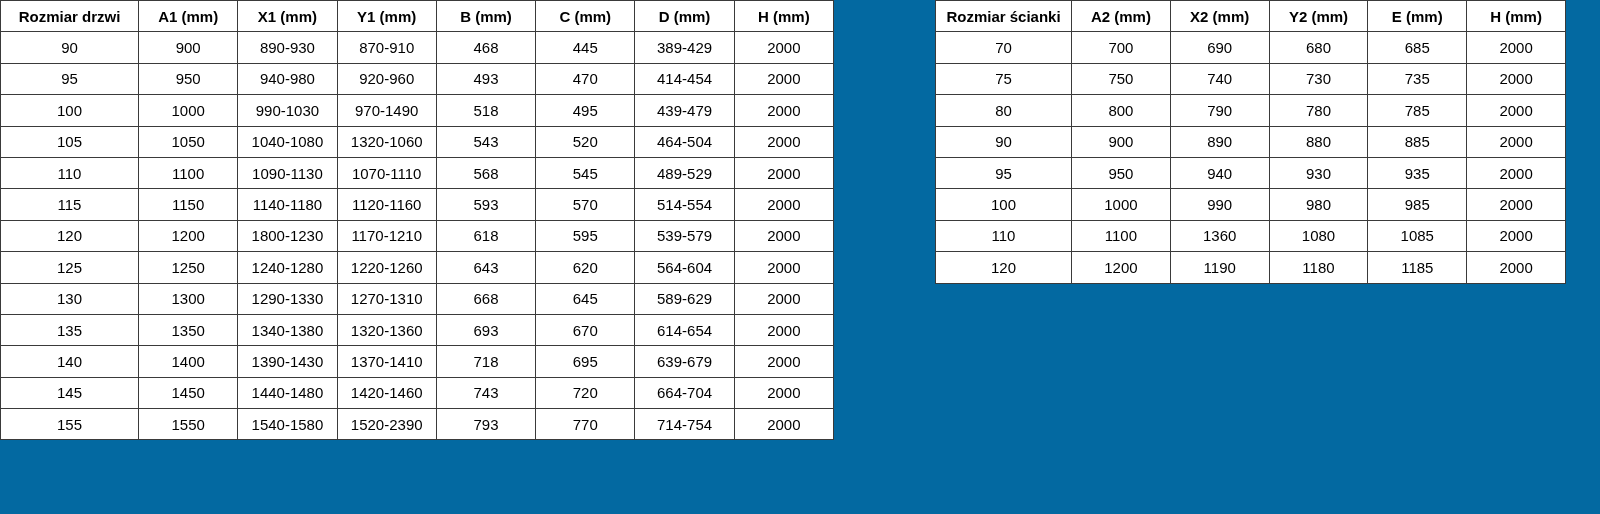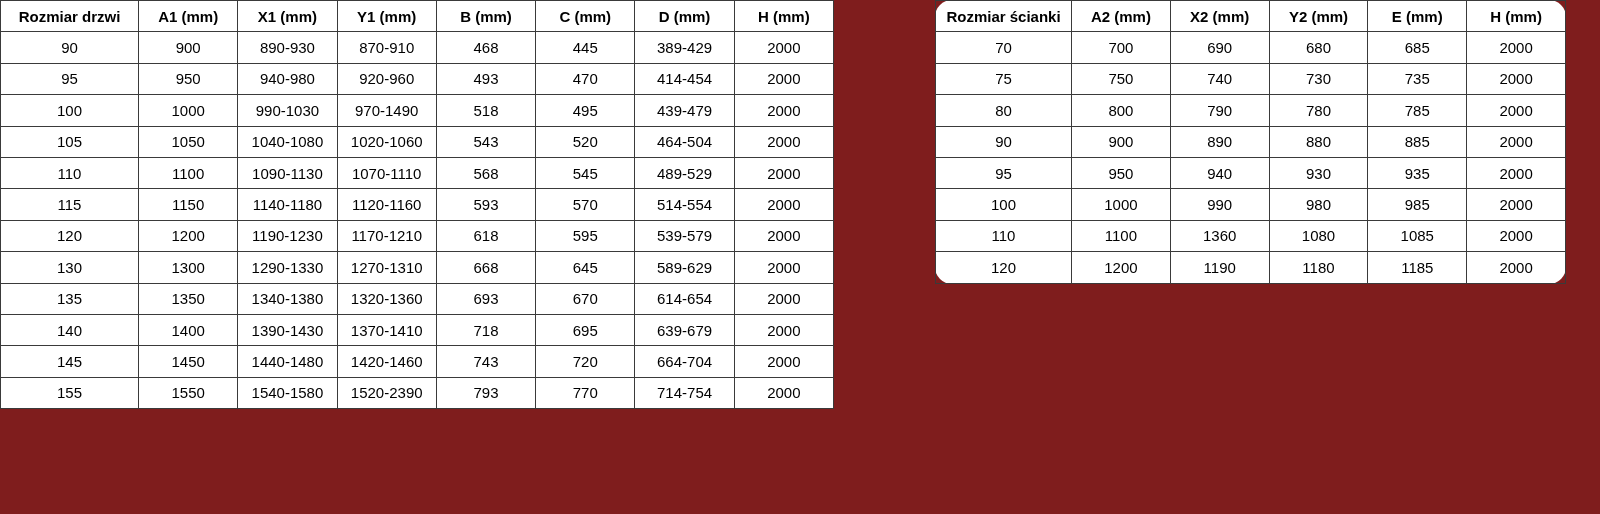--- a/index.html
+++ b/index.html
@@ -4,21 +4,21 @@
 <style>
   html, body {
     margin: 0;
     padding: 0;
     background: #ffffff;
   }
   #screen {
     position: relative;
     width: 1600px;
     height: 514px;
-    background: #7f1d1d;
+    background: #0369a1;
     font-family: "Liberation Sans", sans-serif;
     color: #000000;
   }
   table.dim-table {
     position: absolute;
     top: 0;
     border-collapse: collapse;
     table-layout: fixed;
     background: #ffffff;
   }
@@ -40,21 +40,20 @@
   #door-table {
     left: 0;
     width: 834px;
   }
   #door-table th:first-child {
     width: 133px;
   }
   #wall-table {
     left: 935px;
     width: 631px;
-    border-radius: 17px;
   }
   #wall-table th:first-child {
     width: 131px;
   }
 </style>
 </head>
 <body>
 
 <div id="screen">
 
@@ -99,21 +98,21 @@
           <td>970-1490</td>
           <td>518</td>
           <td>495</td>
           <td>439-479</td>
           <td>2000</td>
         </tr>
         <tr>
           <td>105</td>
           <td>1050</td>
           <td>1040-1080</td>
-          <td>1020-1060</td>
+          <td>1320-1060</td>
           <td>543</td>
           <td>520</td>
           <td>464-504</td>
           <td>2000</td>
         </tr>
         <tr>
           <td>110</td>
           <td>1100</td>
           <td>1090-1130</td>
           <td>1070-1110</td>
@@ -128,25 +127,35 @@
           <td>1140-1180</td>
           <td>1120-1160</td>
           <td>593</td>
           <td>570</td>
           <td>514-554</td>
           <td>2000</td>
         </tr>
         <tr>
           <td>120</td>
           <td>1200</td>
-          <td>1190-1230</td>
+          <td>1800-1230</td>
           <td>1170-1210</td>
           <td>618</td>
           <td>595</td>
           <td>539-579</td>
+          <td>2000</td>
+        </tr>
+        <tr>
+          <td>125</td>
+          <td>1250</td>
+          <td>1240-1280</td>
+          <td>1220-1260</td>
+          <td>643</td>
+          <td>620</td>
+          <td>564-604</td>
           <td>2000</td>
         </tr>
         <tr>
           <td>130</td>
           <td>1300</td>
           <td>1290-1330</td>
           <td>1270-1310</td>
           <td>668</td>
           <td>645</td>
           <td>589-629</td>

